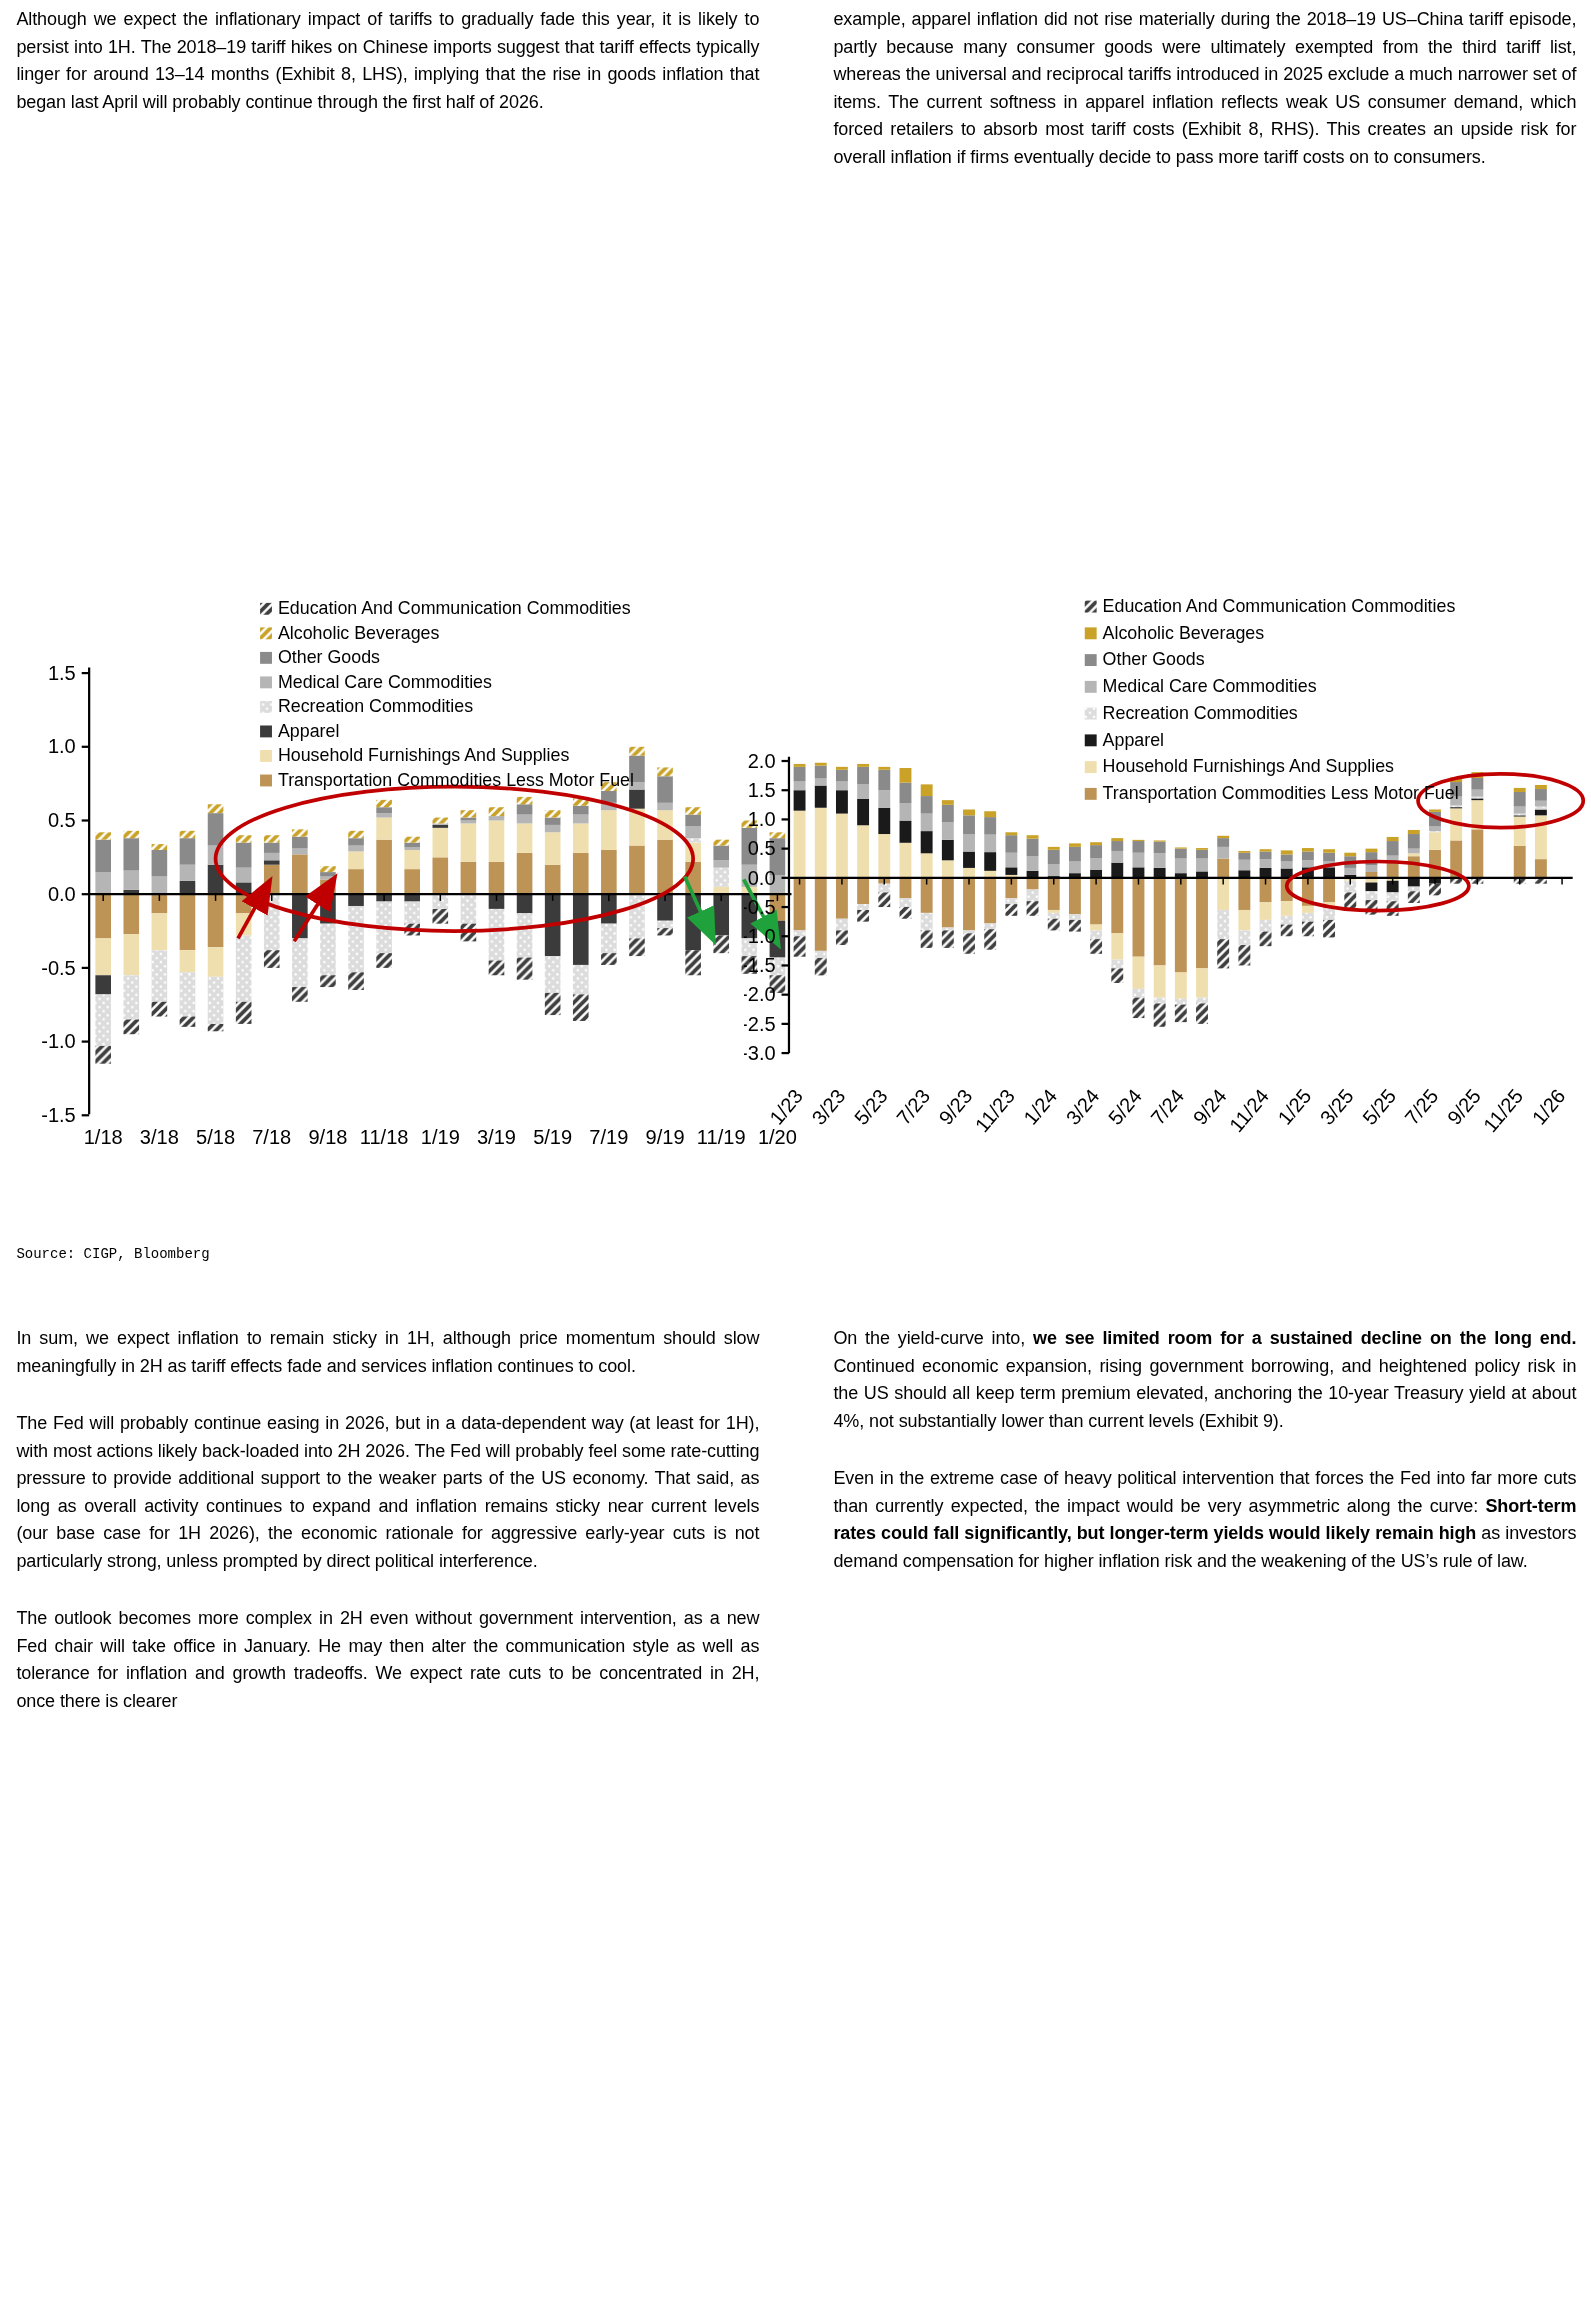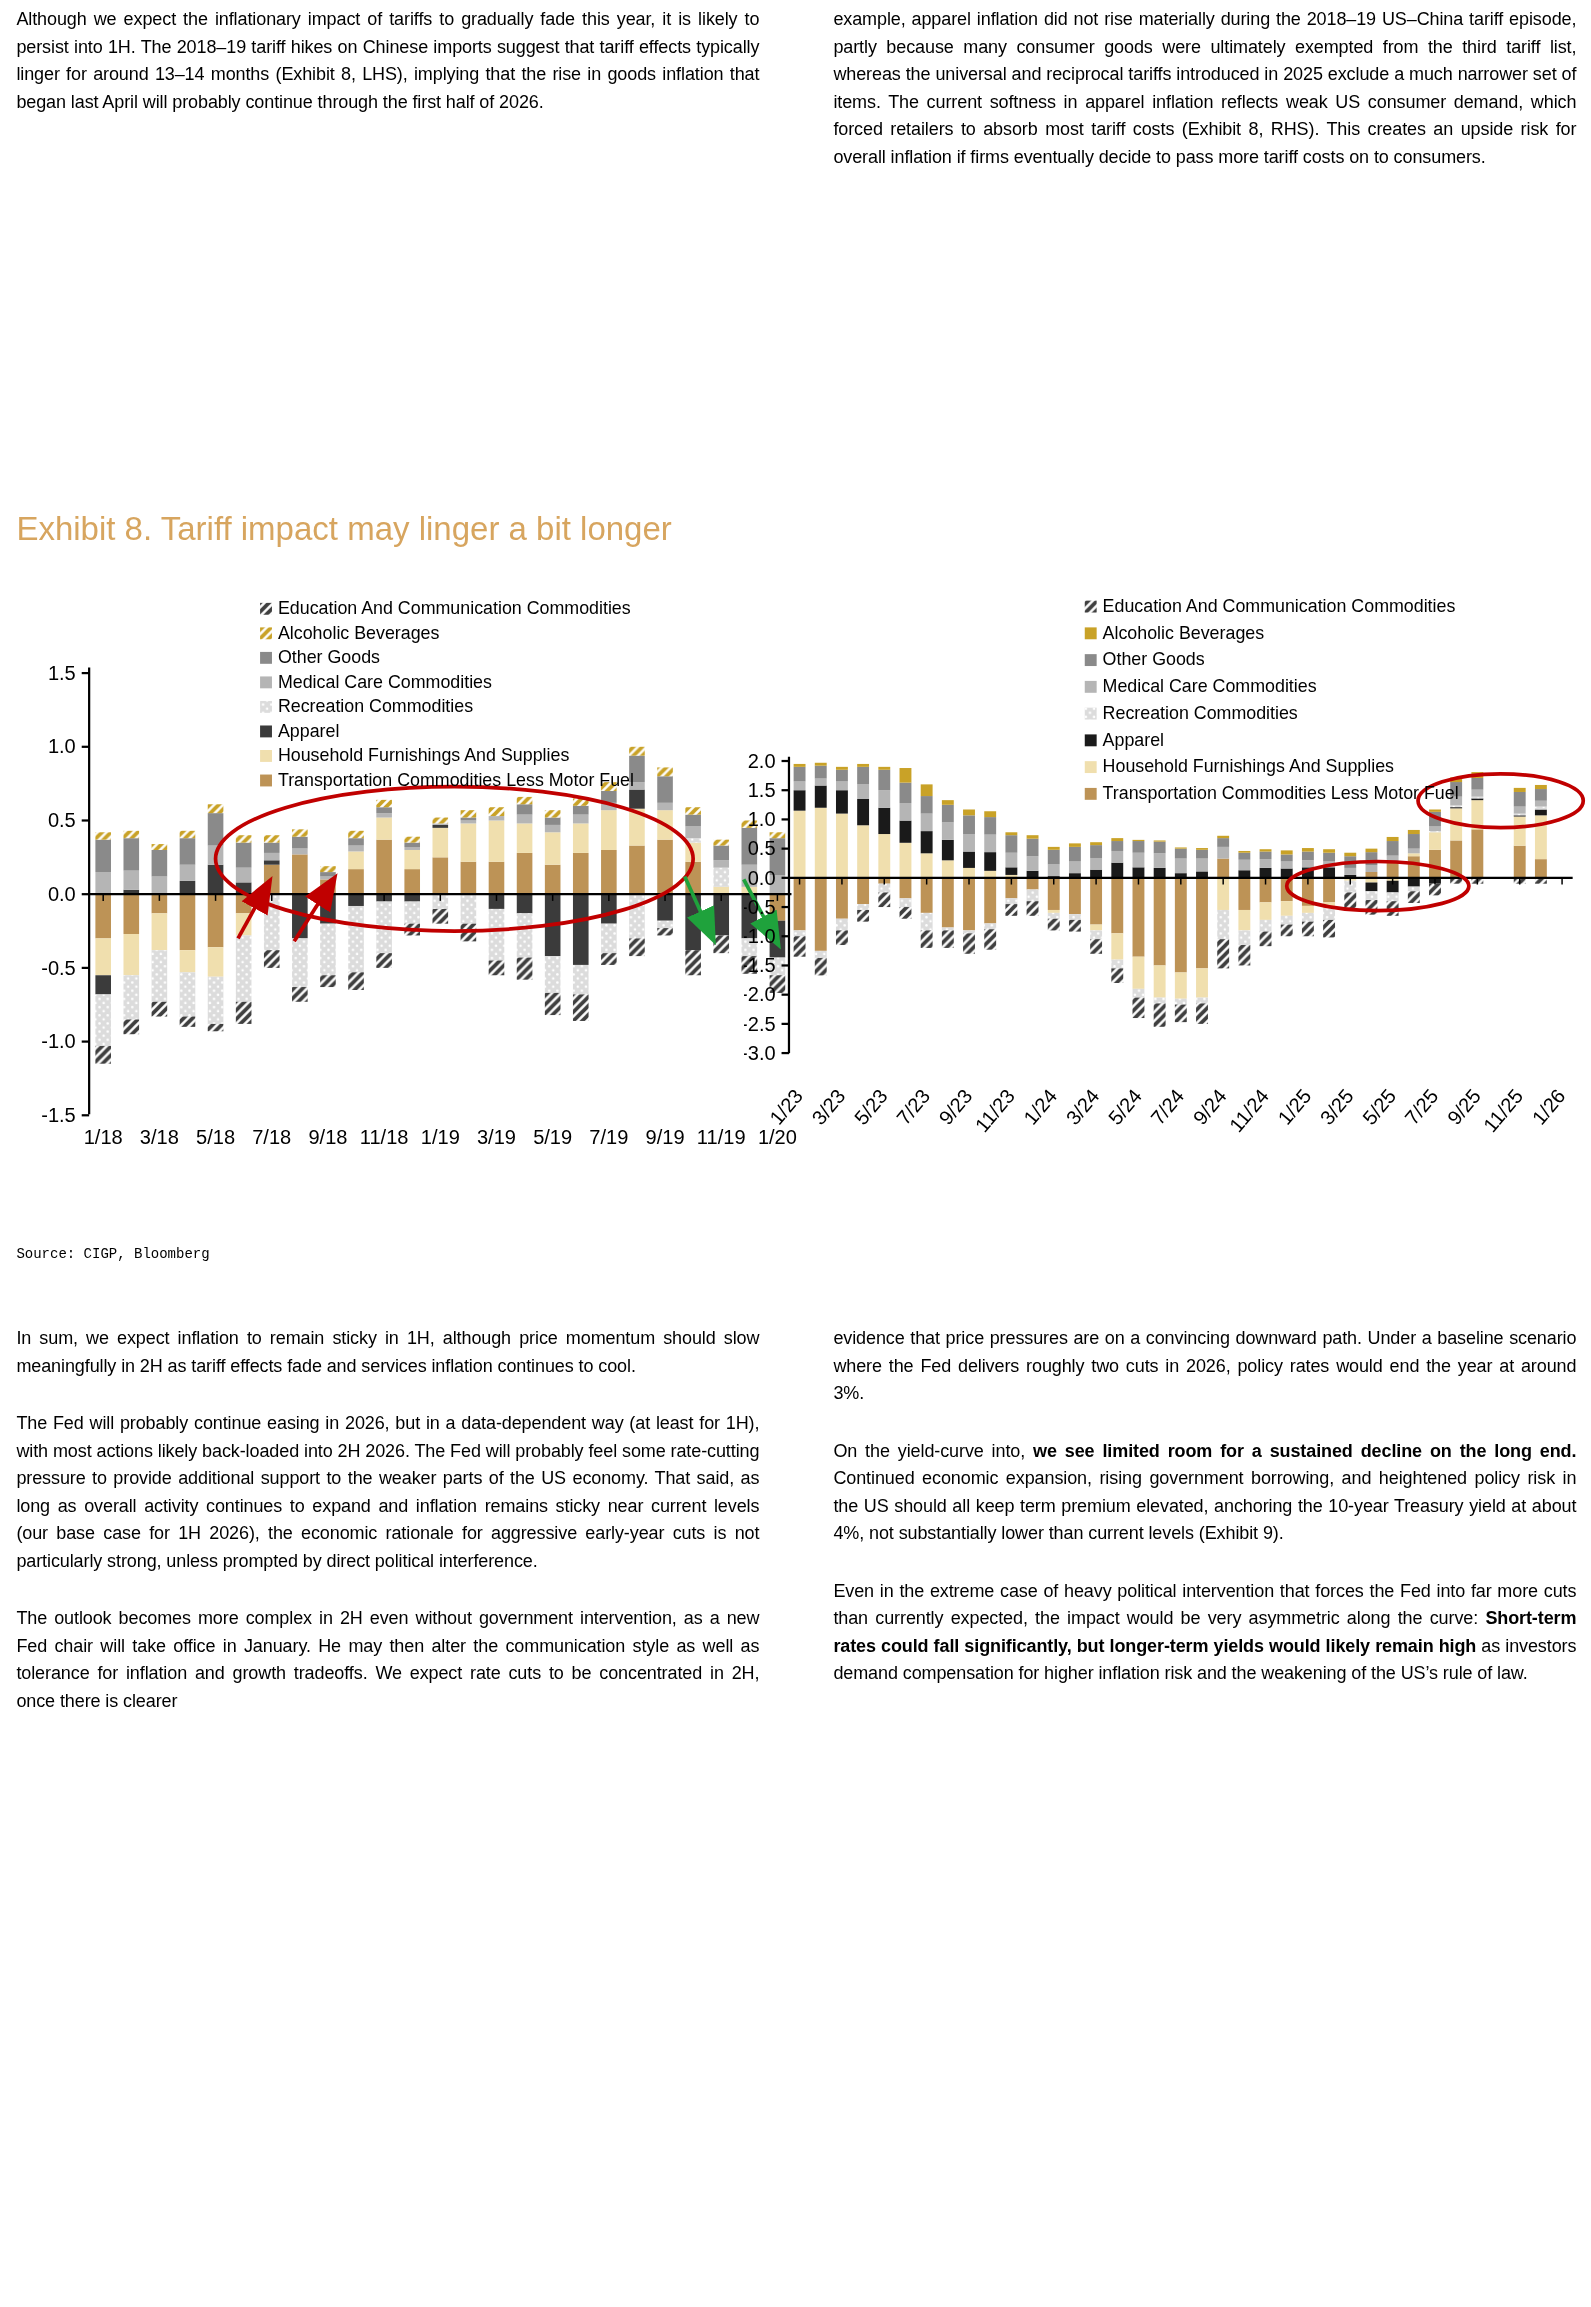--- a/index.html
+++ b/index.html
@@ -26,21 +26,20 @@
 
   <div class="cols top-cols">
     <div class="col">
       <p><span>Although we expect the inflationary impact of tariffs to gradually fade this year, it is likely to persist into 1H. The 2018–19 tariff hikes on Chinese imports suggest that tariff effects typically linger for around 13–14 months (Exhibit 8, LHS), implying that the rise in goods inflation that began last April will probably continue through the first half of 2026.</span></p>
     </div>
     <div class="col">
       <p><span>example, apparel inflation did not rise materially during the 2018–19 US–China tariff episode, partly because many consumer goods were ultimately exempted from the third tariff list, whereas the universal and reciprocal tariffs introduced in 2025 exclude a much narrower set of items. The current softness in apparel inflation reflects weak US consumer demand, which forced retailers to absorb most tariff costs (Exhibit 8, RHS). This creates an upside risk for overall inflation if firms eventually decide to pass more tariff costs on to consumers.</span></p>
     </div>
   </div>
 
-  <h2 class="exhibit-title" style="color: rgb(215, 165, 95);">Exhibit 8. Tariff impact may linger a bit longer</h2>
 
   <div class="charts">
     <svg id="chart0" width="796" height="654" style="left:7.4px" viewBox="0 0 1070 880">
         <defs>
           <pattern id="chart0-hd" width="12" height="12" patternUnits="userSpaceOnUse">
             <rect width="12" height="12" fill="#FDFDFD"></rect>
             <path d="M-3,15 L15,-3 M3,21 L21,3 M-9,9 L9,-9" stroke="#3F3F3F" stroke-width="5"></path>
           </pattern>
           <pattern id="chart0-hg" width="12" height="12" patternUnits="userSpaceOnUse">
             <rect width="12" height="12" fill="#FDFDFD"></rect>
@@ -719,20 +718,19 @@
 
   <div class="source">Source: CIGP, Bloomberg</div>
 
   <div class="cols bottom-cols">
     <div class="col">
       <p><span>In sum, we expect inflation to remain sticky in 1H, although price momentum should slow meaningfully in 2H as tariff effects fade and services inflation continues to cool.</span></p>
       <p><span>The Fed will probably continue easing in 2026, but in a data-dependent way (at least for 1H), with most actions likely back-loaded into 2H 2026. The Fed will probably feel some rate-cutting pressure to provide additional support to the weaker parts of the US economy. That said, as long as overall activity continues to expand and inflation remains sticky near current levels (our base case for 1H 2026), the economic rationale for aggressive early-year cuts is not particularly strong, unless prompted by direct political interference.</span></p>
       <p><span>The outlook becomes more complex in 2H even without government intervention, as a new Fed chair will take office in January. He may then alter the communication style as well as tolerance for inflation and growth tradeoffs. We expect rate cuts to be concentrated in 2H, once there is clearer</span></p>
     </div>
     <div class="col">
-      <p><span>evidence that price pressures are on a convincing downward path. Under a baseline scenario where the Fed delivers roughly two cuts in 2026, policy rates would end the year at around 3%.</span></p>
       <p><span>On the yield-curve into, </span><span class="b">we see limited room for a sustained decline on the long end.</span><span> Continued economic expansion, rising government borrowing, and heightened policy risk in the US should all keep term premium elevated, anchoring the 10-year Treasury yield at about 4%, not substantially lower than current levels (Exhibit 9).</span></p>
       <p><span>Even in the extreme case of heavy political intervention that forces the Fed into far more cuts than currently expected, the impact would be very asymmetric along the curve: </span><span class="b">Short-term rates could fall significantly, but longer-term yields would likely remain high</span><span> as investors demand compensation for higher inflation risk and the weakening of the US’s rule of law.</span></p>
     </div>
   </div>
 
 </div>
 
 
 </body></html>

